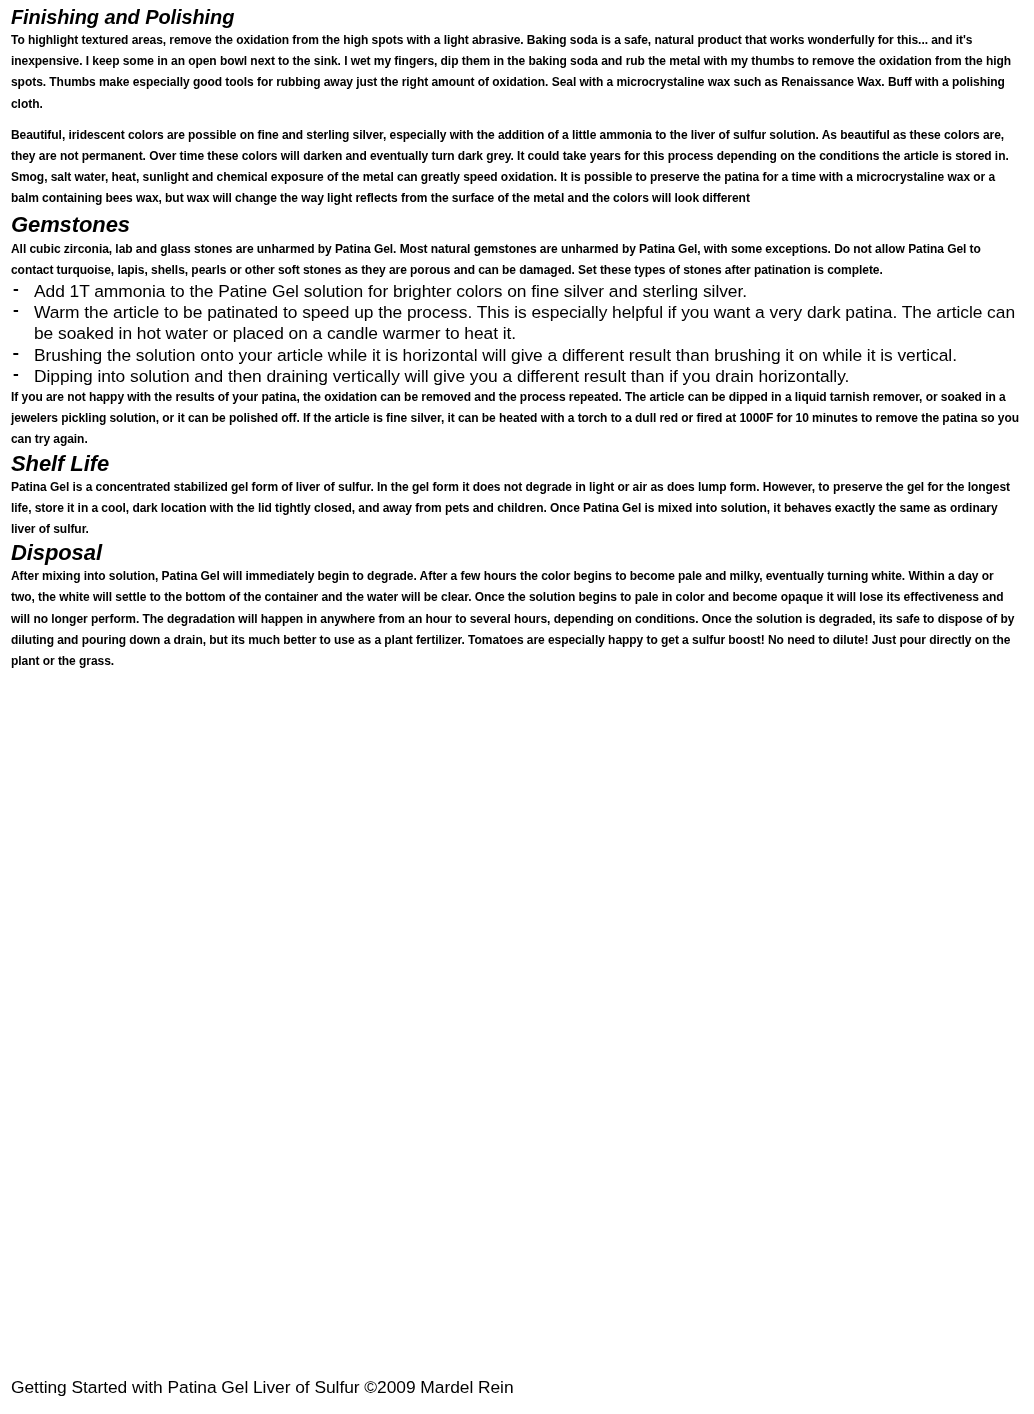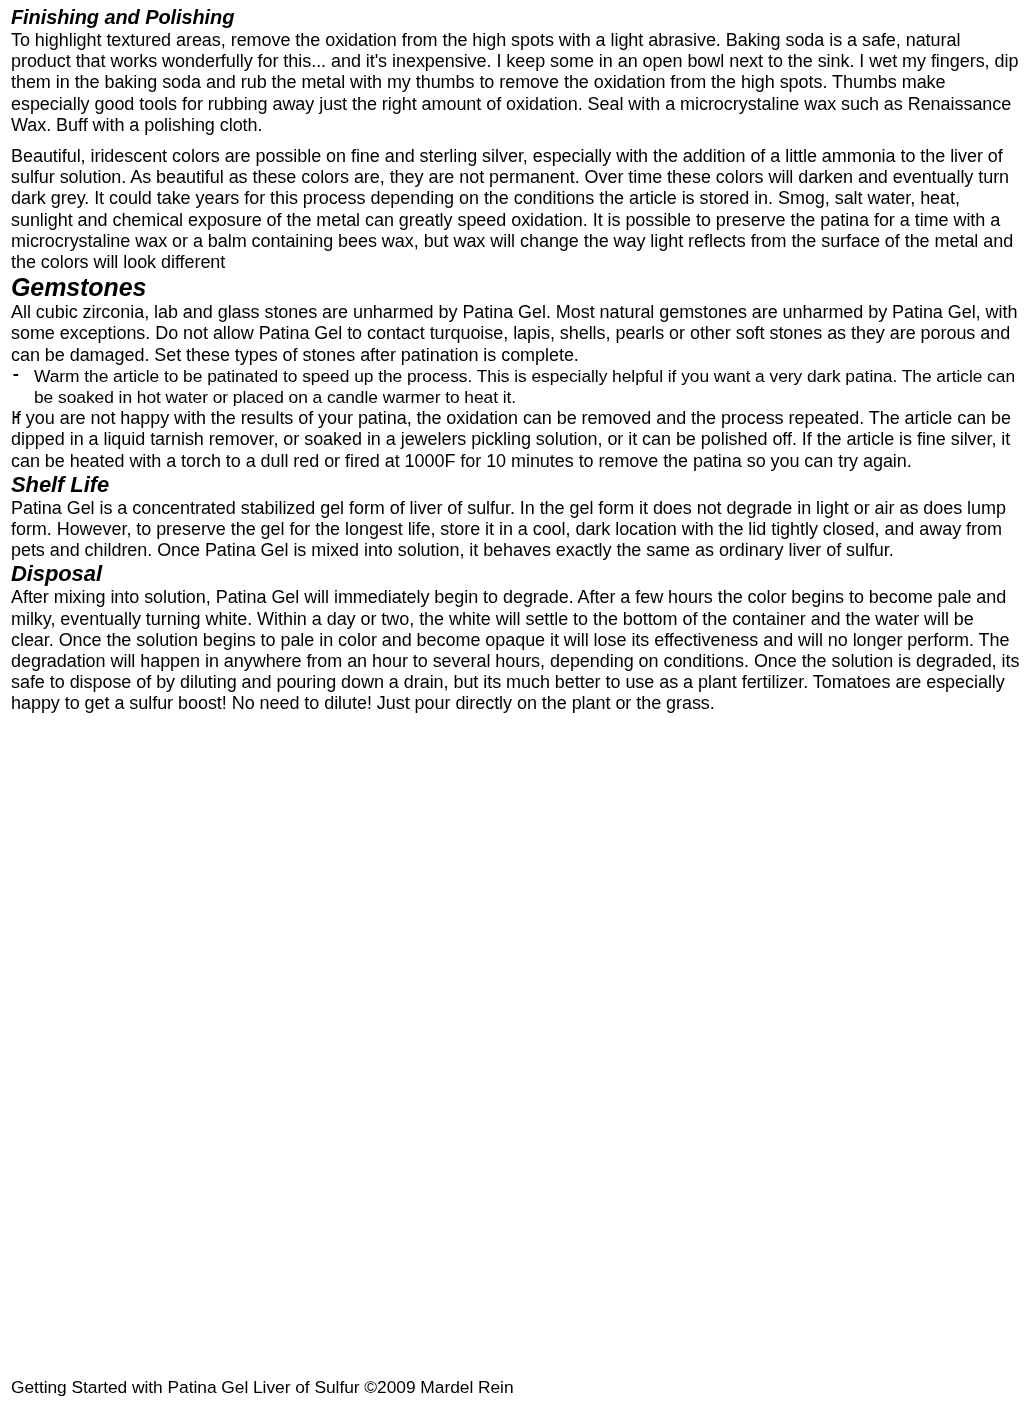--- a/index.html
+++ b/index.html
@@ -26,38 +26,39 @@
   }
   h2.section-heading {
     font-size: 20px;
     font-weight: bold;
     font-style: italic;
     line-height: 23px;
     margin: 0 0 1px 0;
     letter-spacing: -0.1px;
   }
   h2.section-heading.big {
-    font-size: 25px;
+    font-size: 22px;
     line-height: 29px;
     margin-bottom: 0px;
   }
   h2.section-heading.mid {
     font-size: 22px;
     line-height: 26px;
     margin-bottom: 0px;
   }
   .spaced {
     margin-top: 21px;
   }
   p.body-text {
-    font-size: 18px;
+    font-size: 12px;
     line-height: 21.2px;
     margin: 0;
     letter-spacing: -0.05px;
     max-width: 1009px;
+    font-weight: bold;
   }
   p.body-text + p.body-text {
     margin-top: 10px;
   }
   ul.option-list {
     list-style: none;
     margin: 0;
     padding: 0;
   }
   ul.option-list li {
@@ -95,36 +96,39 @@
   <h2 class="section-heading">Finishing and Polishing</h2>
   <p class="body-text">To highlight textured areas, remove the oxidation from the high spots with a light abrasive. Baking soda is a safe, natural product that works wonderfully for this... and it's inexpensive. I keep some in an open bowl next to the sink. I wet my fingers, dip them in the baking soda and rub the metal with my thumbs to remove the oxidation from the high spots. Thumbs make especially good tools for rubbing away just the right amount of oxidation. Seal with a microcrystaline wax such as Renaissance Wax. Buff with a polishing cloth.</p>
   <p class="body-text">Beautiful, iridescent colors are possible on fine and sterling silver, especially with the addition of a little ammonia to the liver of sulfur solution. As beautiful as these colors are, they are not permanent. Over time these colors will darken and eventually turn dark grey. It could take years for this process depending on the conditions the article is stored in. Smog, salt water, heat, sunlight and chemical exposure of the metal can greatly speed oxidation. It is possible to preserve the patina for a time with a microcrystaline wax or a balm containing bees wax, but wax will change the way light reflects from the surface of the metal and the colors will look different</p>
 
   <h2 class="section-heading big spaced">Gemstones</h2>
   <p class="body-text">All cubic zirconia, lab and glass stones are unharmed by Patina Gel. Most natural gemstones are unharmed by Patina Gel, with some exceptions. Do not allow Patina Gel to contact turquoise, lapis, shells, pearls or other soft stones as they are porous and can be damaged. Set these types of stones after patination is complete.</p>
 
   <ul class="option-list">
     <li>
       <span class="dash-marker">-</span>
+      <span>Add 1T ammonia to the Patine Gel solution for brighter colors on fine silver and sterling silver.</span>
     </li>
     <li>
       <span class="dash-marker">-</span>
       <span>Warm the article to be patinated to speed up the process. This is especially helpful if you want a very dark patina. The article can be soaked in hot water or placed on a candle warmer to heat it.</span>
     </li>
     <li>
       <span class="dash-marker">-</span>
     </li>
     <li>
       <span class="dash-marker">-</span>
     </li>
     <li>
       <span class="dash-marker">-</span>
+      <span>Brushing the solution onto your article while it is horizontal will give a different result than brushing it on while it is vertical.</span>
     </li>
     <li>
       <span class="dash-marker">-</span>
+      <span>Dipping into solution and then draining vertically will give you a different result than if you drain horizontally.</span>
     </li>
   </ul>
 
   <p class="body-text">If you are not happy with the results of your patina, the oxidation can be removed and the process repeated. The article can be dipped in a liquid tarnish remover, or soaked in a jewelers pickling solution, or it can be polished off. If the article is fine silver, it can be heated with a torch to a dull red or fired at 1000F for 10 minutes to remove the patina so you can try again.</p>
 
   <h2 class="section-heading mid spaced">Shelf Life</h2>
   <p class="body-text">Patina Gel is a concentrated stabilized gel form of liver of sulfur. In the gel form it does not degrade in light or air as does lump form. However, to preserve the gel for the longest life, store it in a cool, dark location with the lid tightly closed, and away from pets and children. Once Patina Gel is mixed into solution, it behaves exactly the same as ordinary liver of sulfur.</p>
 
   <h2 class="section-heading mid spaced">Disposal</h2>
   <p class="body-text">After mixing into solution, Patina Gel will immediately begin to degrade. After a few hours the color begins to become pale and milky, eventually turning white. Within a day or two, the white will settle to the bottom of the container and the water will be clear. Once the solution begins to pale in color and become opaque it will lose its effectiveness and will no longer perform. The degradation will happen in anywhere from an hour to several hours, depending on conditions. Once the solution is degraded, its safe to dispose of by diluting and pouring down a drain, but its much better to use as a plant fertilizer. Tomatoes are especially happy to get a sulfur boost! No need to dilute! Just pour directly on the plant or the grass.</p>

